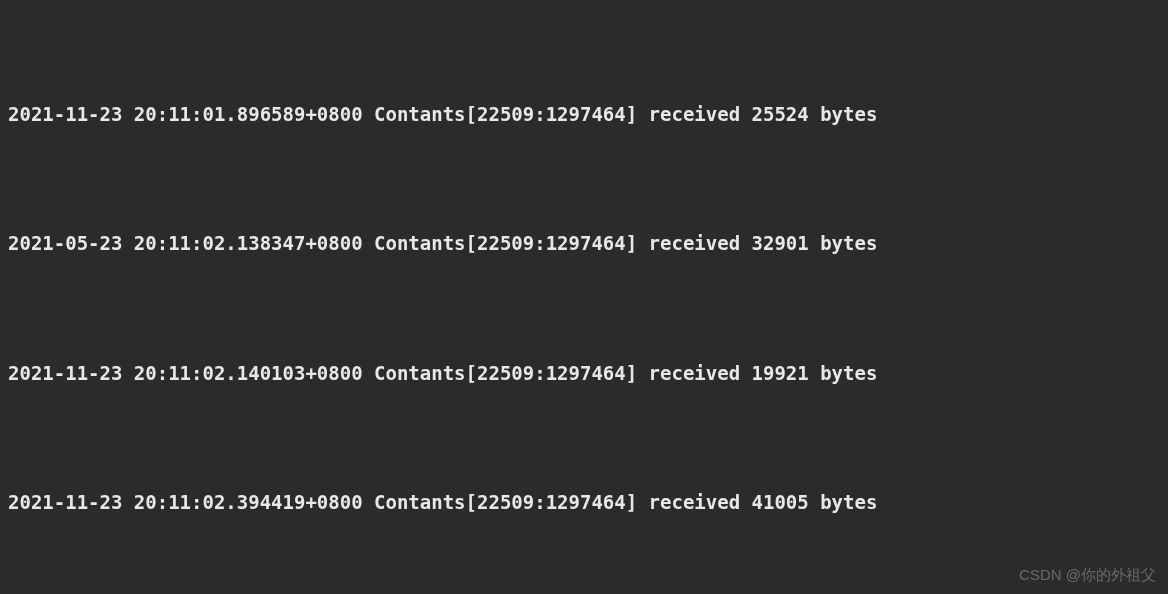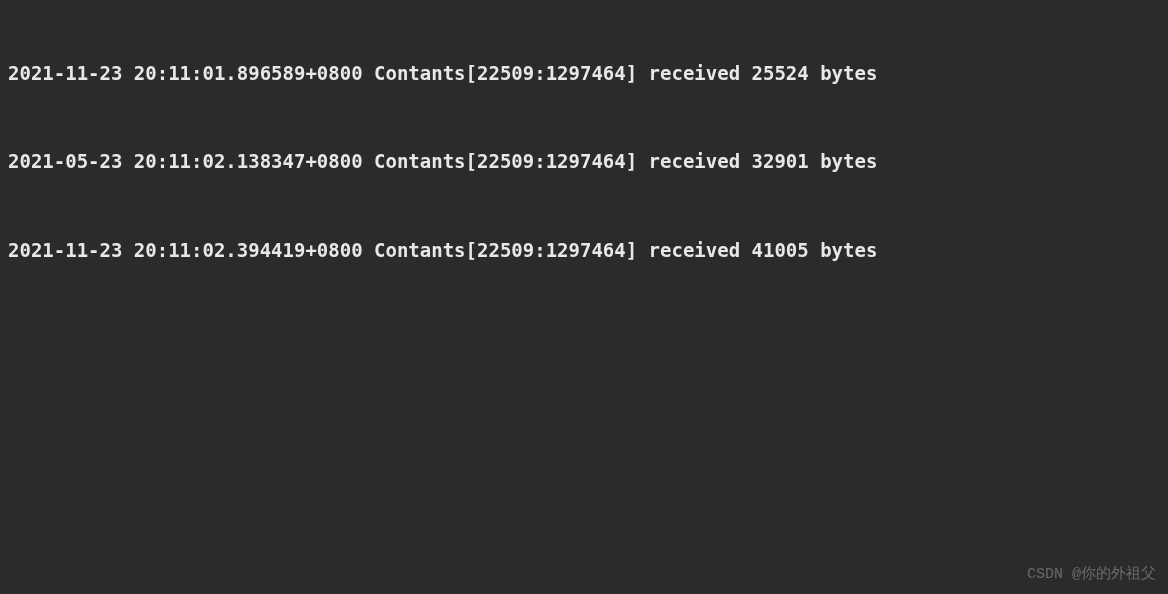--- a/index.html
+++ b/index.html
@@ -18,37 +18,39 @@
       width: 1168px;
       height: 594px;
       overflow: hidden;
       position: relative;
     }
     .log-container {
       white-space: pre;
     }
     .log-line {
       display: block;
+      margin-top: 41px;
     }
     .watermark {
       position: absolute;
       bottom: 8px;
       right: 12px;
       color: rgba(200, 200, 200, 0.4);
       font-size: 15px;
       font-weight: normal;
-      font-family: Liberation Mono, monospace;
+      font-family: Liberation Sans, sans-serif;
     }
   </style>
 </head>
 <body>
 
 <div class="log-container">
   <span class="log-line">2021-11-23 20:11:01.896589+0800 Contants[22509:1297464] received 25524 bytes</span>
   <span class="log-line">2021-05-23 20:11:02.138347+0800 Contants[22509:1297464] received 32901 bytes</span>
+  <span class="log-line">2021-11-23 20:11:02.140103+0800 Contants[22509:1297464] received 19921 bytes</span>
   <span class="log-line">2021-11-23 20:11:02.394419+0800 Contants[22509:1297464] received 41005 bytes</span>
   
   
   
   
   
   
   
   
   

